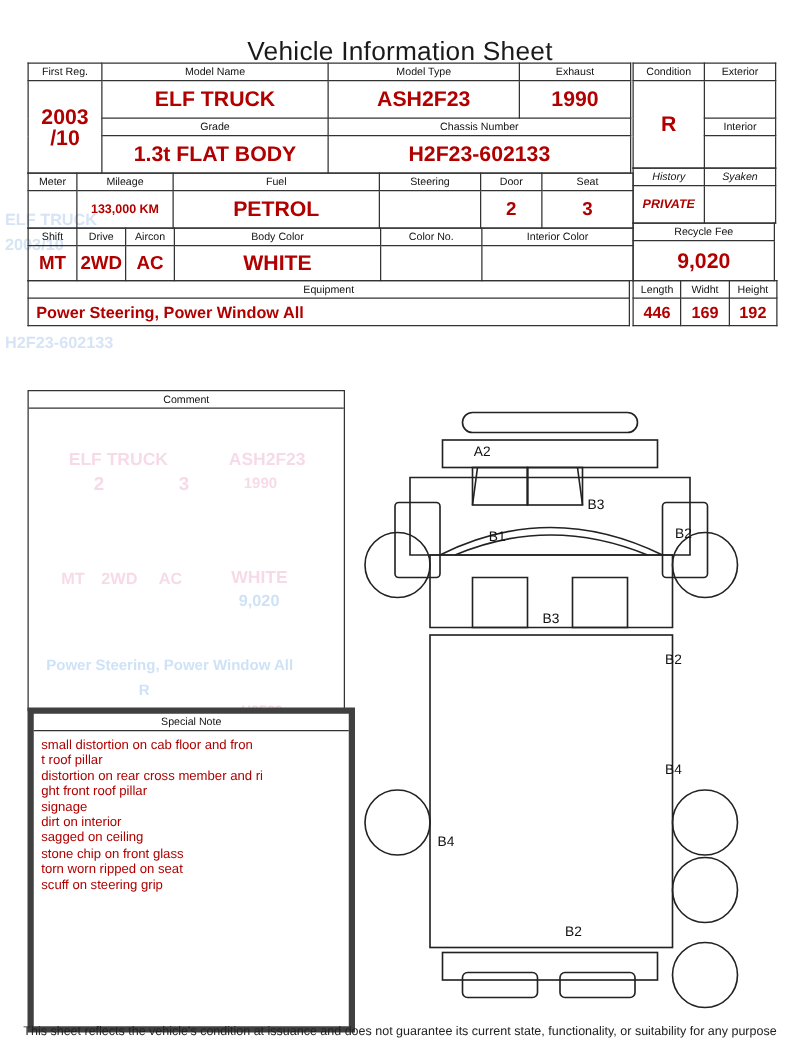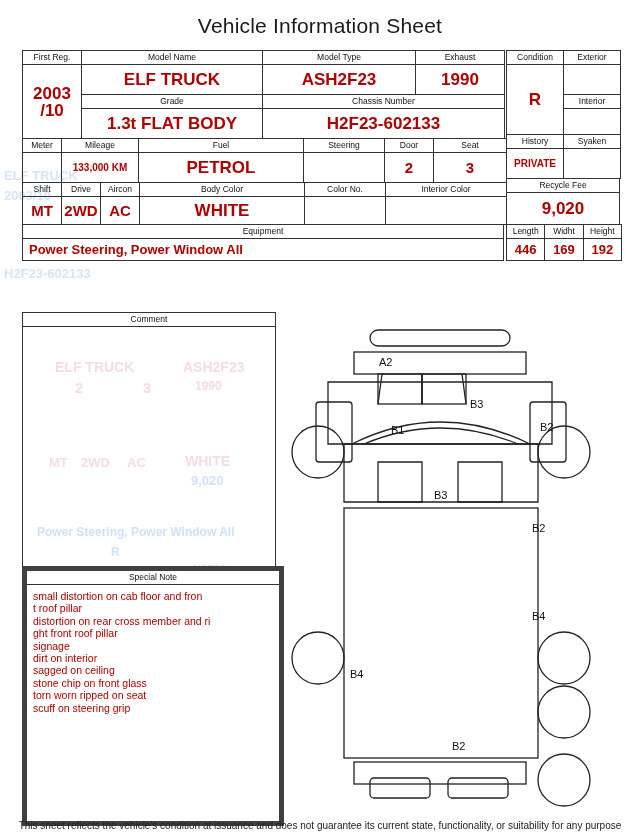--- a/index.html
+++ b/index.html
@@ -9,21 +9,21 @@
     font-family:"Liberation Sans", sans-serif;
     color:#111;
     position:relative;
     overflow:hidden;
   }
   .sheet{position:relative;width:640px;height:835px;}
   .title{
     text-align:center;
     font-size:21px;
     color:#1a1a1a;
-    padding-top:14px;
+    padding-top:30px;
     letter-spacing:0.2px;
   }
 
   
   .tbl{border-collapse:collapse;table-layout:fixed;}
   .tbl td{
     border:1px solid #333;
     text-align:center;
     vertical-align:middle;
     padding:0;
@@ -62,21 +62,21 @@
   .r3 .c4{width:164px;}
   .r3 .c5{width:80px;}
   .r3 .c6{width:120px;}
 
   .r4{width:480px;margin-top:-1px;}
 
   .rb1{width:112px;}
   .rb1 .c1{width:56px;}
   .rb1 .c2{width:56px;}
 
-  .rb2{width:112px;margin-top:-1px;}
+  .rb2{width:112px;margin-top:-1px;font-style:italic;}
   .rb3{width:112px;margin-top:-1px;padding-left:32px;}
   .rb4{width:112px;margin-top:-1px;}
   .rb4 .c{width:37.33px;}
 
   
   .commentbox{position:absolute;left:22px;top:312px;width:252px;height:255px;border:1px solid #333;}
   .notebox{position:absolute;left:22px;top:566px;width:252px;height:250px;border:5px solid #404040;}
   .boxhdr{font-size:8.5px;text-align:center;border-bottom:1px solid #333;height:13px;line-height:13px;}
   .notelist{padding:5px 4px 0 6px;font-size:10.5px;color:#b00000;line-height:12.4px;}
   .notelist div{white-space:nowrap;}

